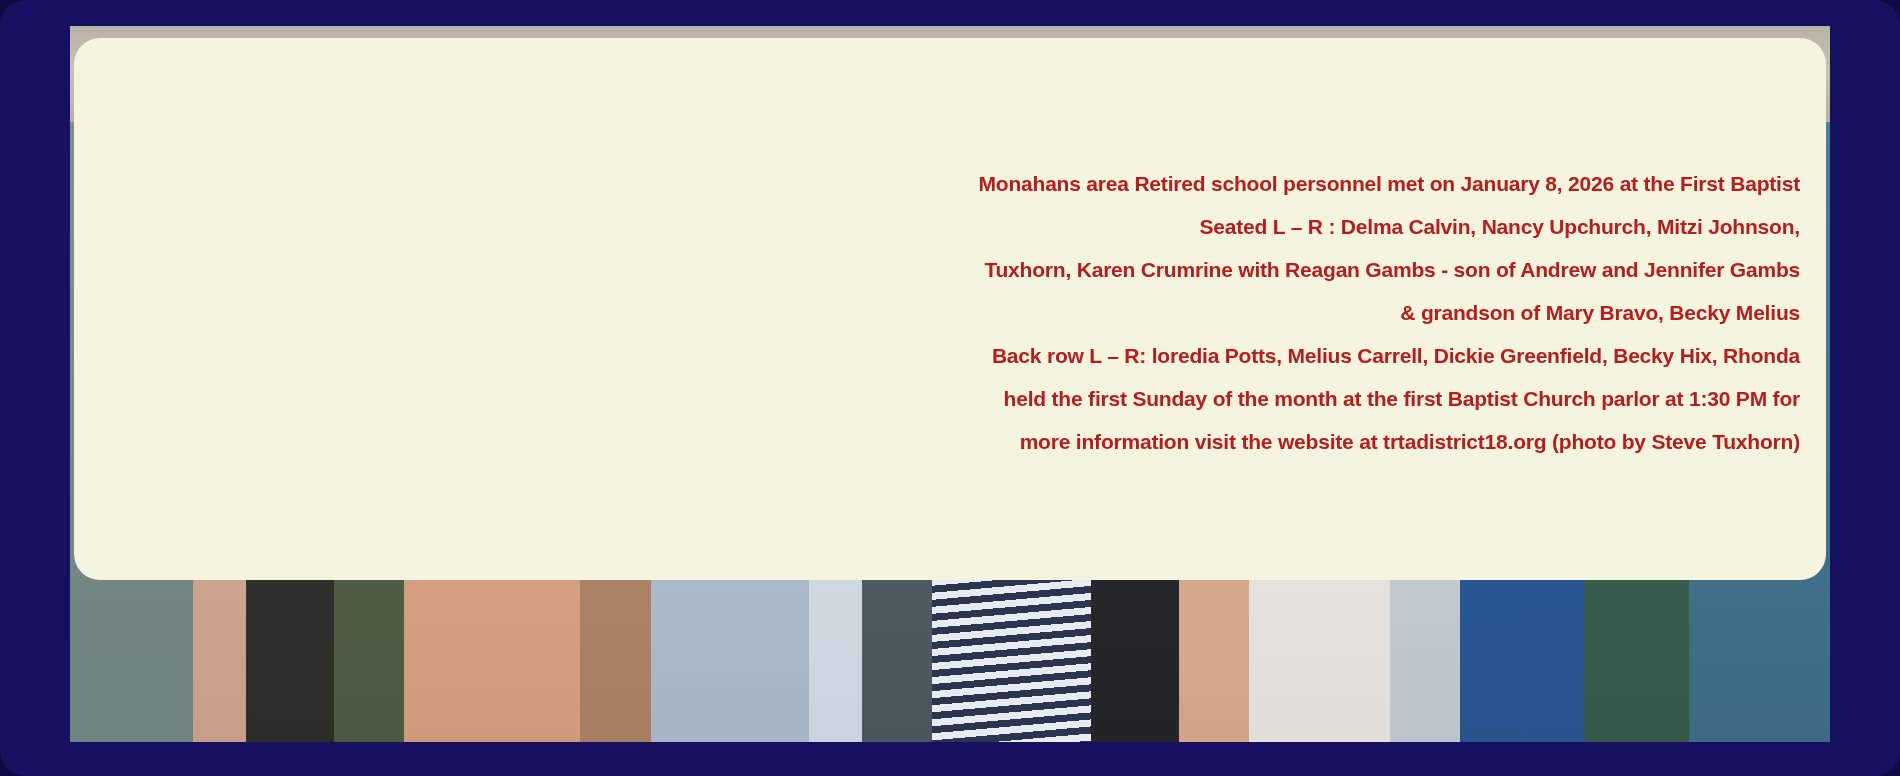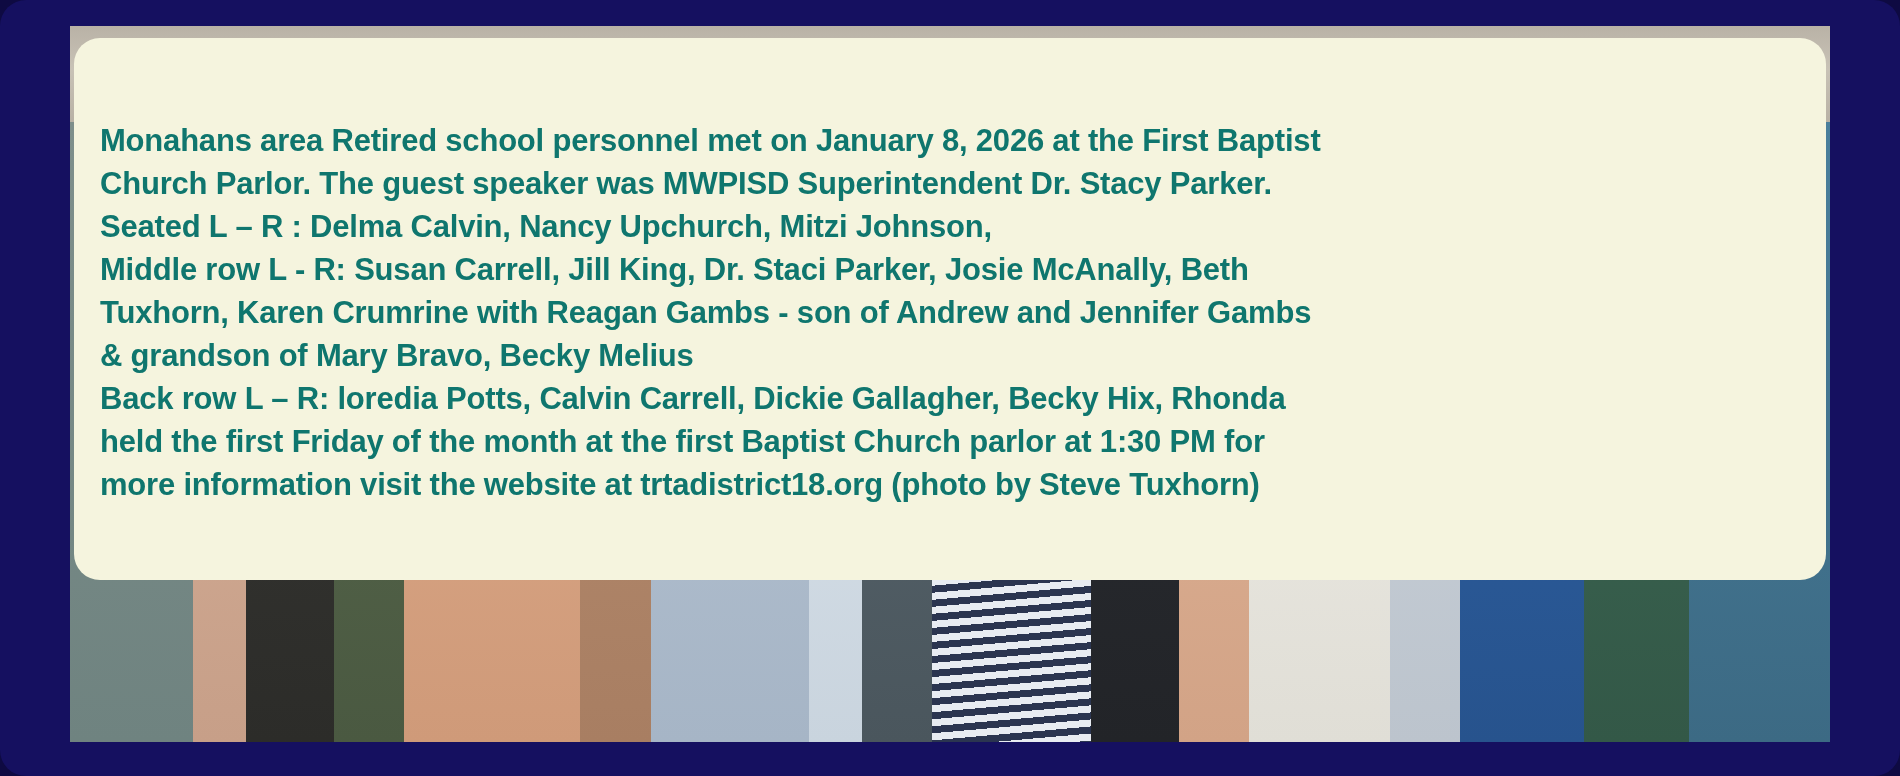--- a/index.html
+++ b/index.html
@@ -81,25 +81,25 @@
     box-sizing: border-box;
     padding: 24px 26px 18px 26px;
     display: flex;
     flex-direction: column;
     justify-content: center;
     align-items: center;
   }
 
   #announcement-text {
     width: 100%;
-    text-align: left;
-    color: #0f766e;
+    text-align: right;
+    color: #b91c1c;
     font-family: "Liberation Sans", sans-serif;
     font-weight: bold;
-    font-size: 31px;
+    font-size: 21px;
     line-height: 43px;
     letter-spacing: -0.2px;
   }
   .text-line {
     display: block;
     white-space: nowrap;
   }
 </style>
 </head>
 <body>
@@ -126,24 +126,22 @@
       <div class="person" style="left:75%;width:4%;background:linear-gradient(180deg,#cfd6dd 0%,#bcc4cd 100%);"></div>
       <div class="person" style="left:79%;width:7%;background:linear-gradient(180deg,#2f63a8 0%,#27538d 100%);"></div>
       <div class="person" style="left:86%;width:6%;background:linear-gradient(180deg,#3f6b57 0%,#335847 100%);"></div>
       <div class="person" style="left:92%;width:8%;background:linear-gradient(180deg,#4a7f9c 0%,#3c6a84 100%);"></div>
     </div>
   </div>
 
   <div id="text-card">
     <div id="announcement-text">
       <span class="text-line">Monahans area Retired school personnel met on January 8, 2026 at the First Baptist</span>
-      <span class="text-line">Church Parlor. The guest speaker was MWPISD Superintendent Dr. Stacy Parker.</span>
       <span class="text-line">Seated L – R : Delma Calvin, Nancy Upchurch, Mitzi Johnson,</span>
-      <span class="text-line">Middle row L - R: Susan Carrell, Jill King, Dr. Staci Parker, Josie McAnally, Beth</span>
       <span class="text-line">Tuxhorn, Karen Crumrine with Reagan Gambs - son of Andrew and Jennifer Gambs</span>
       <span class="text-line">&amp; grandson of Mary Bravo, Becky Melius</span>
-      <span class="text-line">Back row L – R: loredia Potts, Calvin Carrell, Dickie Gallagher, Becky Hix, Rhonda</span>
-      <span class="text-line">held the first Friday of the month at the first Baptist Church parlor at 1:30 PM for</span>
+      <span class="text-line">Back row L – R: loredia Potts, Melius Carrell, Dickie Greenfield, Becky Hix, Rhonda</span>
+      <span class="text-line">held the first Sunday of the month at the first Baptist Church parlor at 1:30 PM for</span>
       <span class="text-line">more information visit the website at trtadistrict18.org  (photo by Steve Tuxhorn)</span>
     </div>
   </div>
 
 </div>
 
 </body></html>

